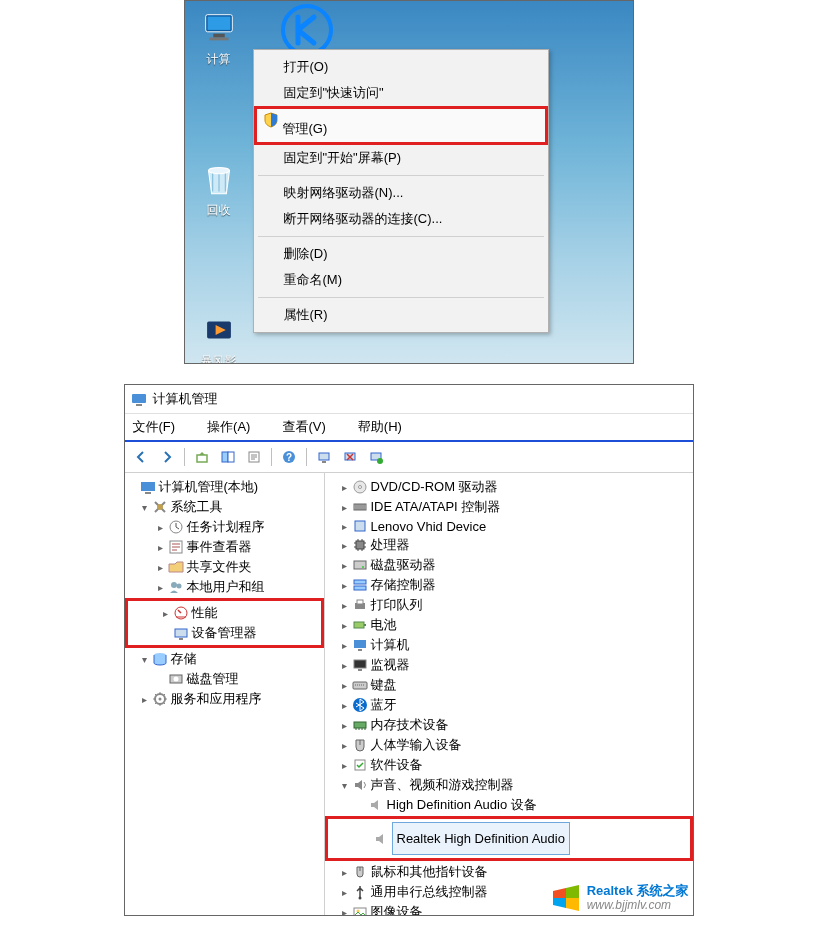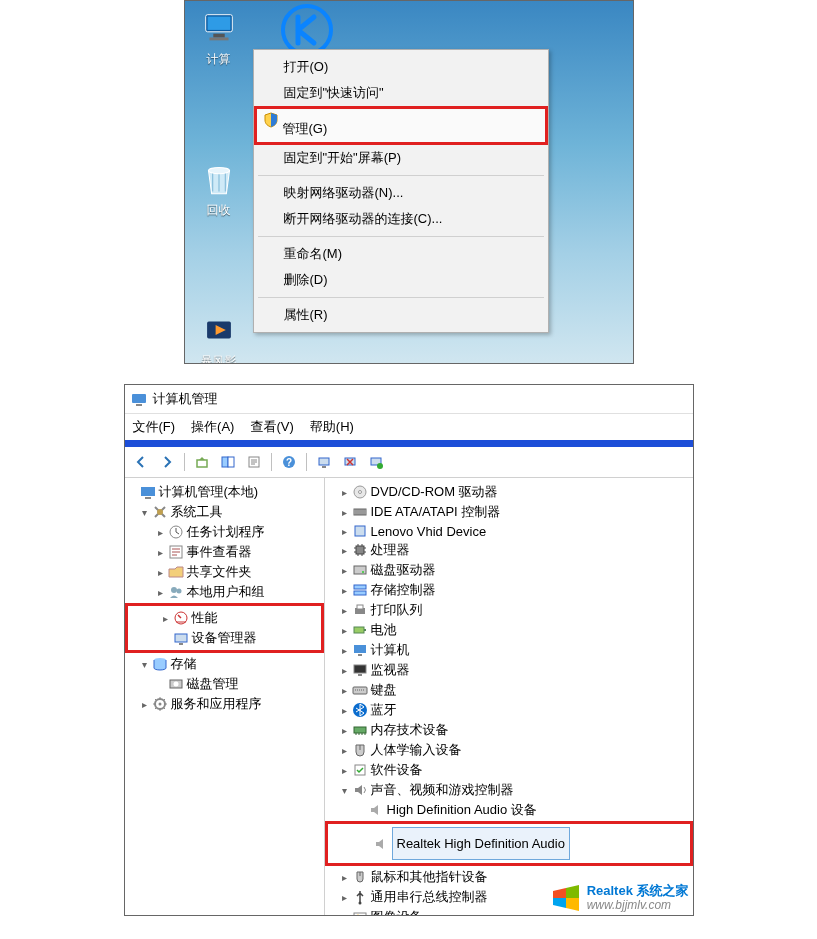--- a/index.html
+++ b/index.html
@@ -58,21 +58,21 @@
   
   .blk2 {
     width: 568px; height: 530px; background: #fff;
   }
   .titlebar {
     height: 24px; display: flex; align-items: center; padding: 2px 6px;
     border-bottom: 1px solid #e0e0e0;
   }
   .titlebar .ico { width: 16px; height: 16px; margin-right: 6px; }
   .menubar {
-    display: flex; gap: 16px; padding: 4px 8px; border-bottom: 7px solid #1d4ed8;
+    display: flex; gap: 32px; padding: 4px 8px; border-bottom: 2px solid #1d4ed8;
     font-size: 13px;
     align-items: center;
   }
   .toolbar {
     display: flex; gap: 2px; padding: 3px 4px; border-bottom: 1px solid #d0d0d0;
     align-items: center;
   }
   .toolbar .tbtn {
     width: 22px; height: 22px; display: flex; align-items: center; justify-content: center;
     border: 1px solid transparent;
@@ -163,22 +163,22 @@
       <div class="ctx-item"><span>固定到"快速访问"</span></div>
       <div class="ctx-item hl"><span class="shield"><svg viewBox="0 0 16 16">
             <path d="M8 1 L14 3 v5 c0 4 -3 6 -6 7 c-3 -1 -6 -3 -6 -7 V3 z" fill="#ffd24d" stroke="#c98c00"></path>
             <path d="M8 1 L14 3 v5 c0 4 -3 6 -6 7 z" fill="#2e7cd6"></path>
           </svg></span><span>管理(G)</span></div>
       <div class="ctx-item"><span>固定到"开始"屏幕(P)</span></div>
       <div class="ctx-sep"></div>
       <div class="ctx-item"><span>映射网络驱动器(N)...</span></div>
       <div class="ctx-item"><span>断开网络驱动器的连接(C)...</span></div>
       <div class="ctx-sep"></div>
+      <div class="ctx-item"><span>删除(D)</span></div>
       <div class="ctx-item"><span>重命名(M)</span></div>
-      <div class="ctx-item"><span>删除(D)</span></div>
       <div class="ctx-sep"></div>
       <div class="ctx-item"><span>属性(R)</span></div>
     </div>
 </div>
 
 <div class="block blk2">
   <div class="titlebar">
     <span class="ico">
       <svg viewBox="0 0 16 16">
           <rect x="1" y="3" width="14" height="9" rx="1" fill="#4a90d9"></rect>

